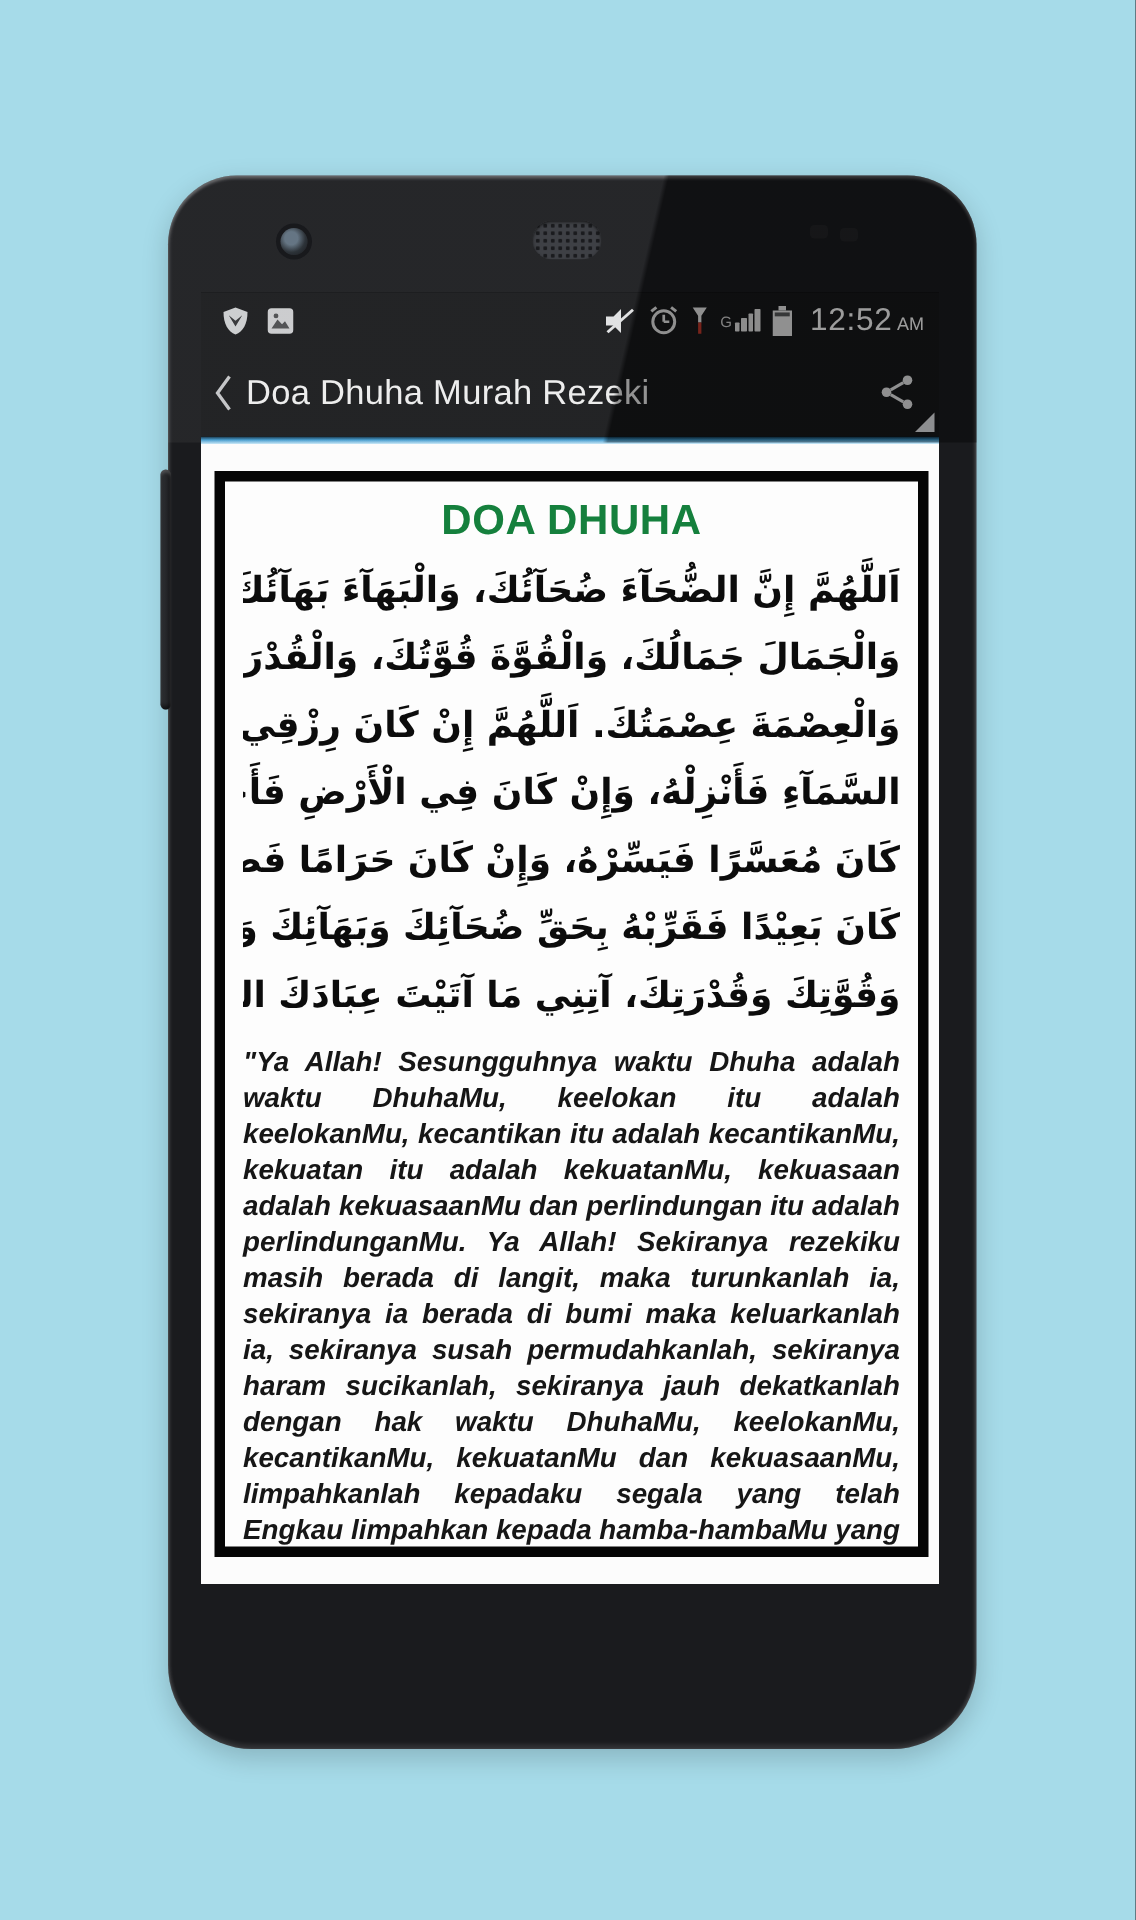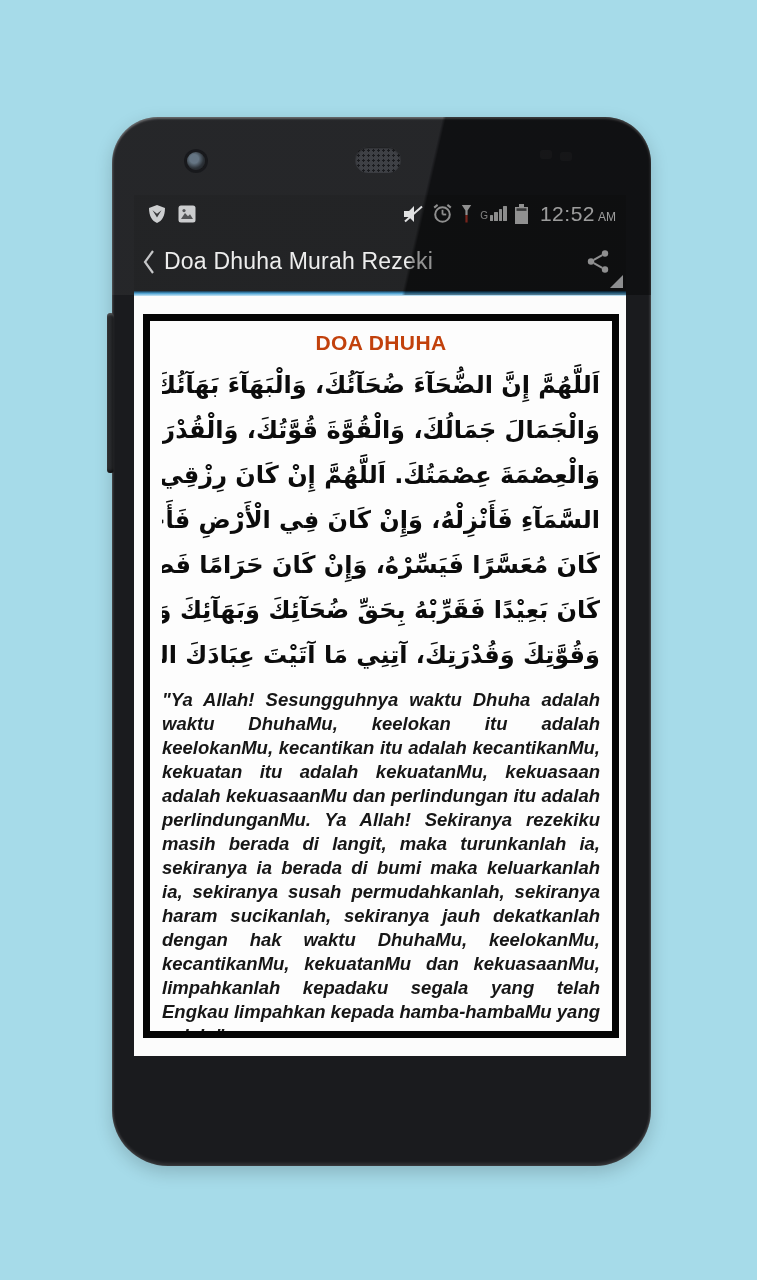--- a/index.html
+++ b/index.html
@@ -82,21 +82,21 @@
   
   .content{
     height:760px;background:#fcfcfc;box-sizing:border-box;
     padding:18px 7px 0 9px;
   }
   .frame{
     border:7px solid #050505;height:724px;box-sizing:border-box;
     padding:2px 12px 0 12px;overflow:hidden;background:#fdfdfd;
   }
   .doc-title{
-    text-align:center;font-size:21px;font-weight:bold;color:#c2410c;
+    text-align:center;font-size:28px;font-weight:bold;color:#15803d;
     letter-spacing:.4px;margin-top:8px;
   }
   .arabic{direction:rtl;margin-top:8px;}
   .ar-line{
     font-family:"DejaVu Sans",sans-serif;font-size:24px;font-weight:700;
     line-height:45px;color:#0c0c0c;
     text-align:justify;text-align-last:justify;white-space:nowrap;overflow:hidden;
   }
   .translation{
     margin-top:10px;

